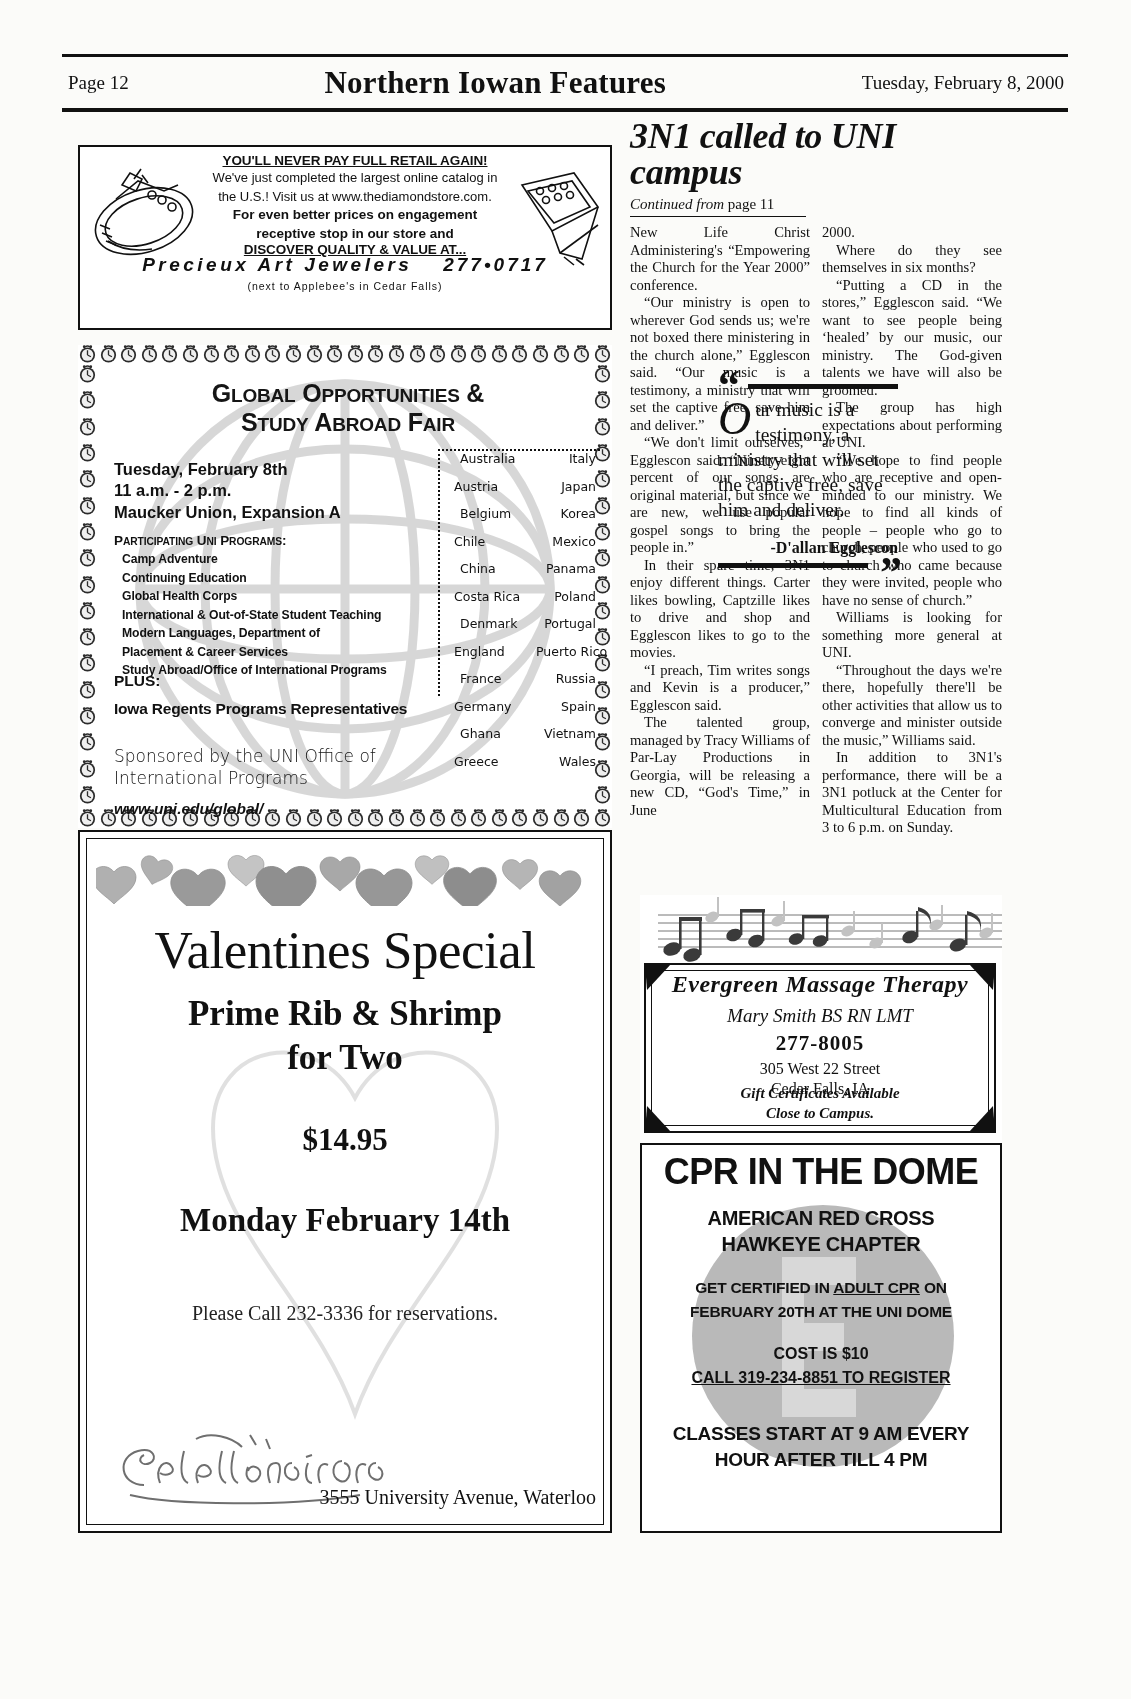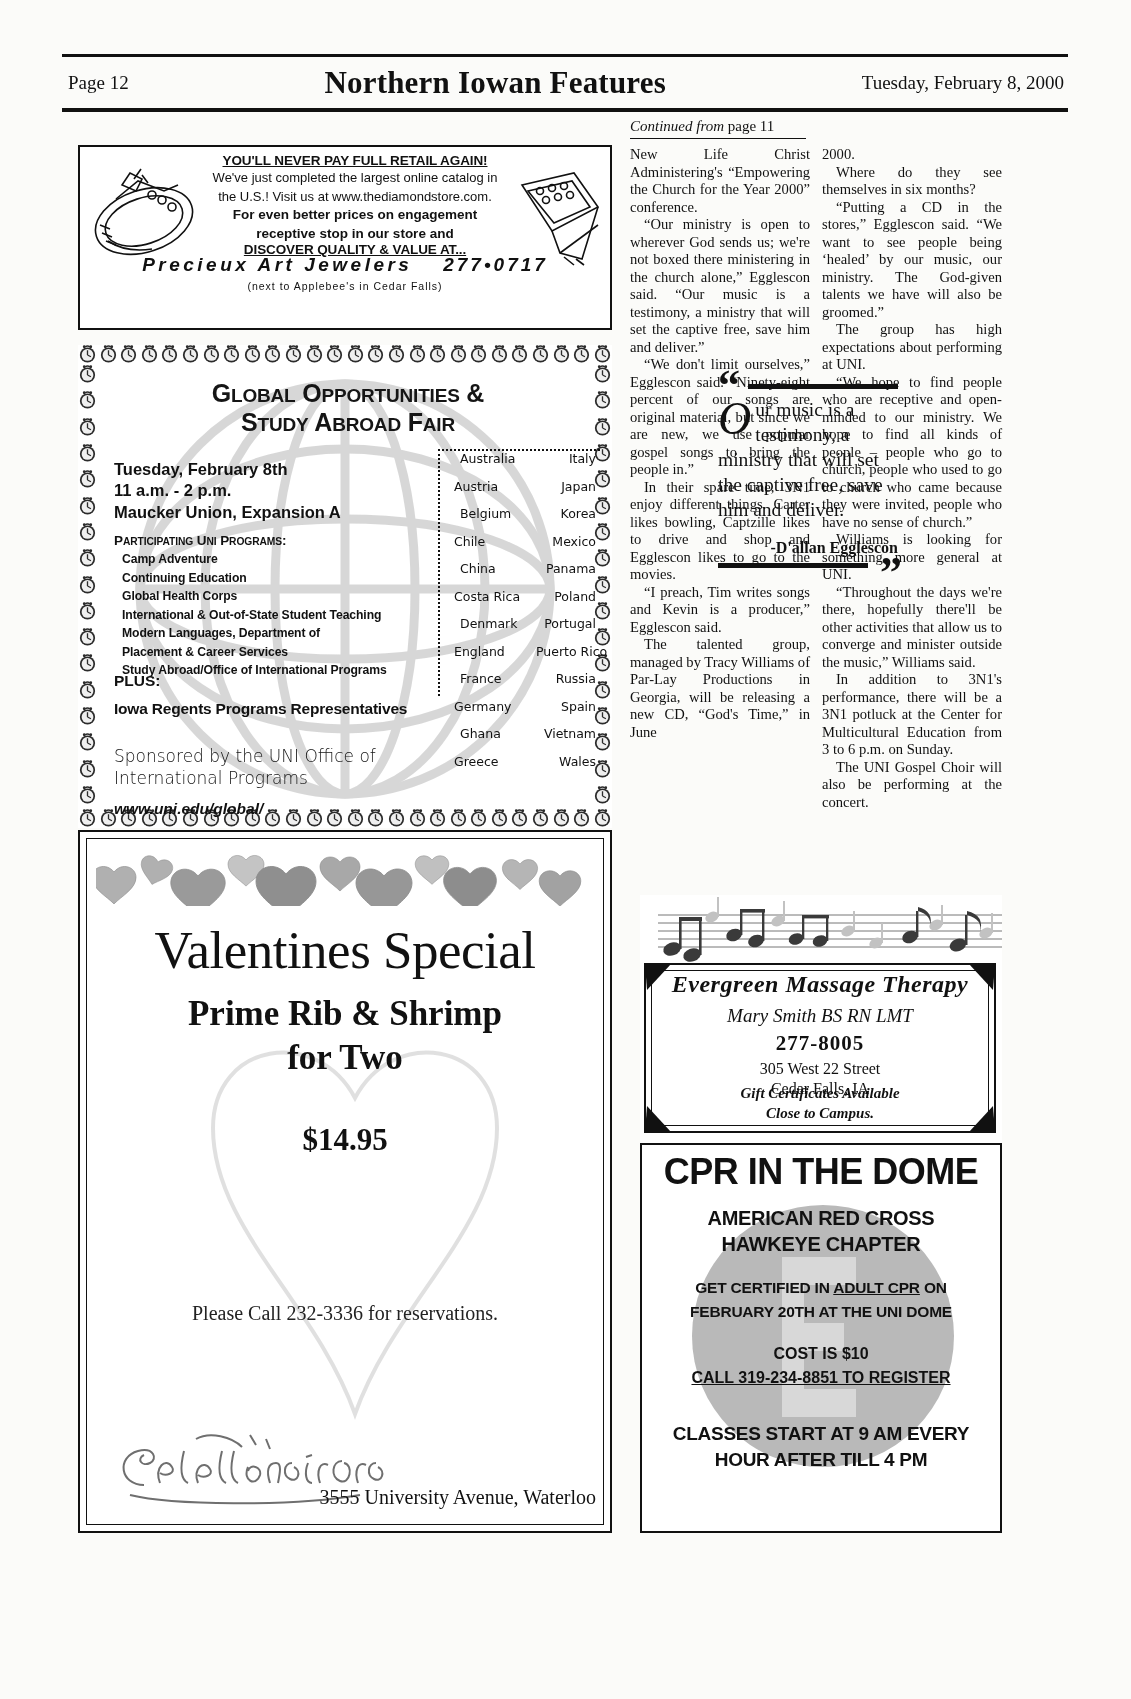--- a/index.html
+++ b/index.html
@@ -1056,20 +1056,21 @@
         <path d="M150 96 C 112 24 8 40 8 126 C 8 226 110 300 150 412 C 190 300 292 226 292 126 C 292 40 188 24 150 96 Z" fill="none" stroke="#9a9a9a" stroke-width="4"></path>
       </svg>
     </div>
 
     <div id="val-h1">Valentines Special</div>
     <div id="val-h2">
       <div>Prime Rib &amp; Shrimp</div>
       <div>for Two</div>
     </div>
     <div id="val-price">$14.95</div>
+    <div id="val-date">Monday February 14th</div>
     <div id="val-call">Please Call 232-3336 for reservations.</div>
 
     <div id="val-logo">
       <svg width="290" height="76" viewBox="0 0 290 76">
         <g fill="none" stroke="#6f6f6f" stroke-width="2">
           <path d="M34 52 C 10 52 6 24 28 18 C 44 14 48 26 40 30 C 32 34 26 26 34 22"></path>
           <path d="M50 50 C 44 34 56 24 62 34 C 66 40 56 44 50 40"></path>
           <path d="M74 18 C 70 34 70 46 78 50"></path>
           <path d="M88 50 C 82 36 94 26 100 36 C 104 42 94 46 88 42"></path>
           <path d="M112 18 C 108 34 108 46 116 50"></path>
@@ -1084,20 +1085,21 @@
           <path d="M266 30 C 258 30 256 42 264 46 C 272 50 276 38 268 34"></path>
           <path d="M86 6 C 100 -2 122 4 132 14 M140 2 l6 10 M156 6 l4 10"></path>
           <path d="M20 62 C 60 72 180 74 250 62"></path>
         </g>
       </svg>
     </div>
     <div id="val-addr">3555 University Avenue, Waterloo</div>
   </div>
 
   <div id="article">
+    <div id="art-title">3N1 called to UNI campus</div>
     <div id="art-cont">
       <i>Continued from</i><span> page 11</span>
     </div>
     <div id="art-contrule"></div>
 
     <div class="cols">
       <div class="col">
         <p class="noind">New Life Christ Administering's “Empowering the Church for the Year 2000” conference.</p>
         <p>“Our ministry is open to wherever God sends us; we're not boxed there ministering in the church alone,” Egglescon said. “Our music is a testimony, a ministry that will set the captive free, save him and deliver.”</p>
         <p>“We don't limit ourselves,” Egglescon said. “Ninety-eight percent of our songs are original material, but since we are new, we use popular gospel songs to bring the people in.”</p>
@@ -1107,21 +1109,20 @@
       </div>
       <div class="col">
         <p class="noind">2000.</p>
         <p>Where do they see themselves in six months?</p>
         <p>“Putting a CD in the stores,” Egglescon said. “We want to see people being ‘healed’ by our music, our ministry. The God-given talents we have will also be groomed.”</p>
         <p>The group has high expectations about performing at UNI.</p>
         <p>“We hope to find people who are receptive and open-minded to our ministry. We hope to find all kinds of people – people who go to church, people who used to go to church who came because they were invited, people who have no sense of church.”</p>
         <p>Williams is looking for something more general at UNI.</p>
         <p>“Throughout the days we're there, hopefully there'll be other activities that allow us to converge and minister outside the music,” Williams said.</p>
         <p>In addition to 3N1's performance, there will be a 3N1 potluck at the Center for Multicultural Education from 3 to 6 p.m. on Sunday.</p>
-        <p>The UNI Gospel Choir will also be performing at the concert.</p>
       </div>
     </div>
   </div>
 
   <div id="pullquote">
     <div id="pq-topline">
       <span class="q">“</span>
       <span class="bar"></span>
     </div>
     <div id="pq-text">

